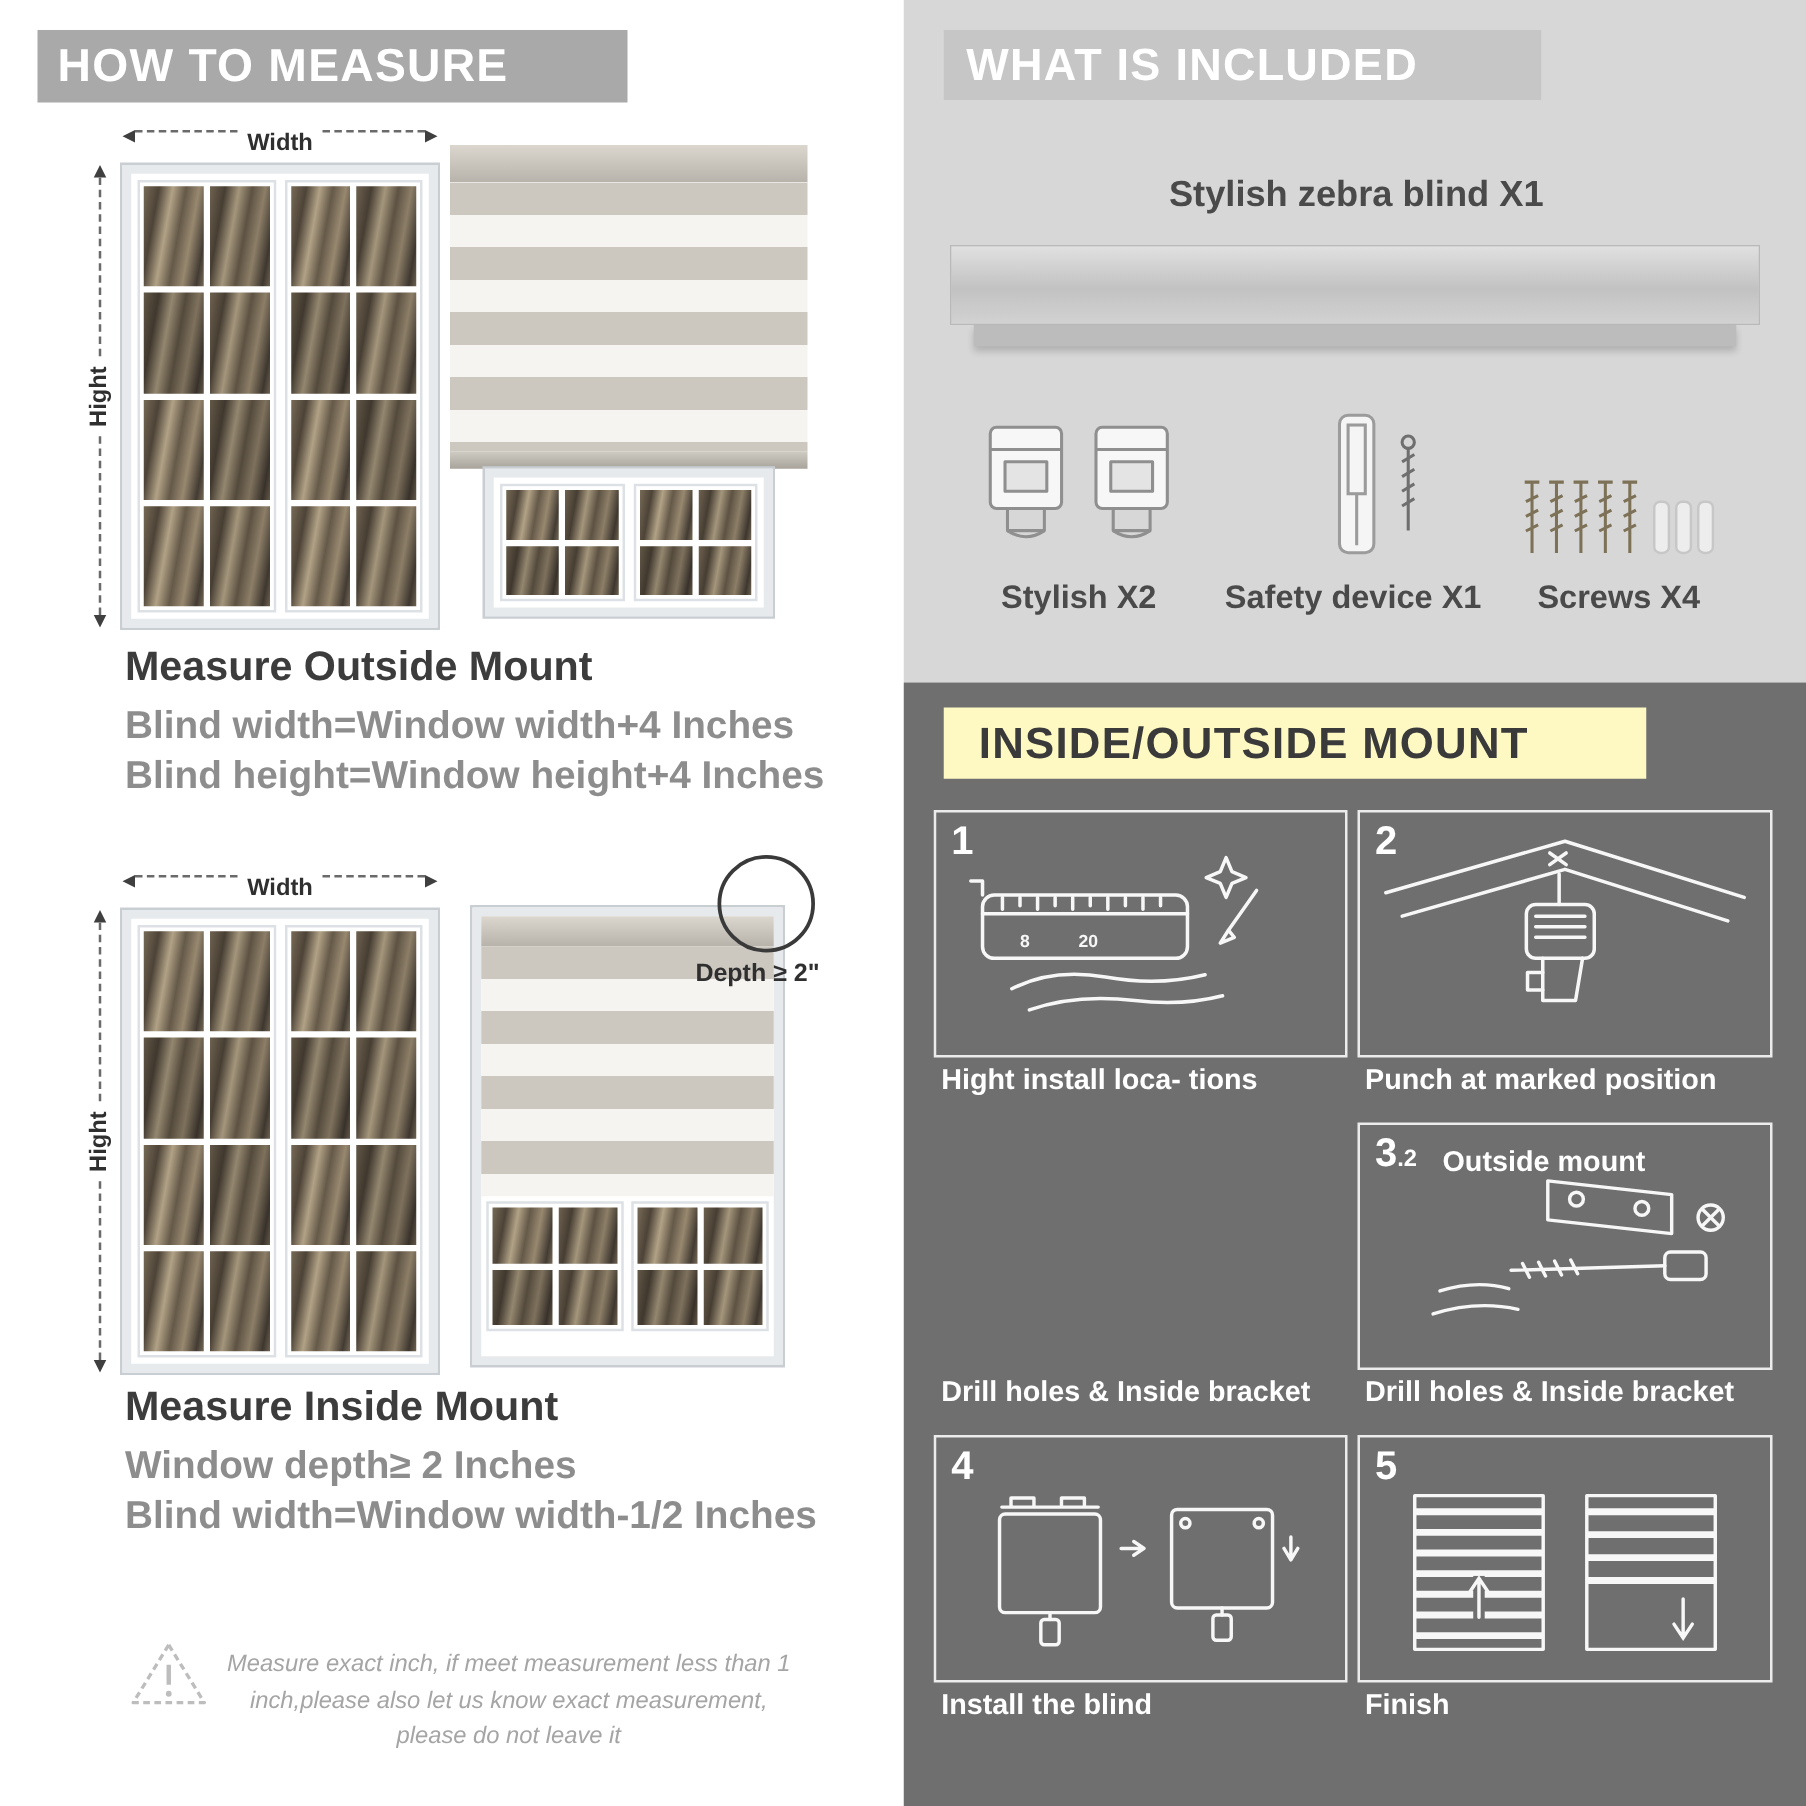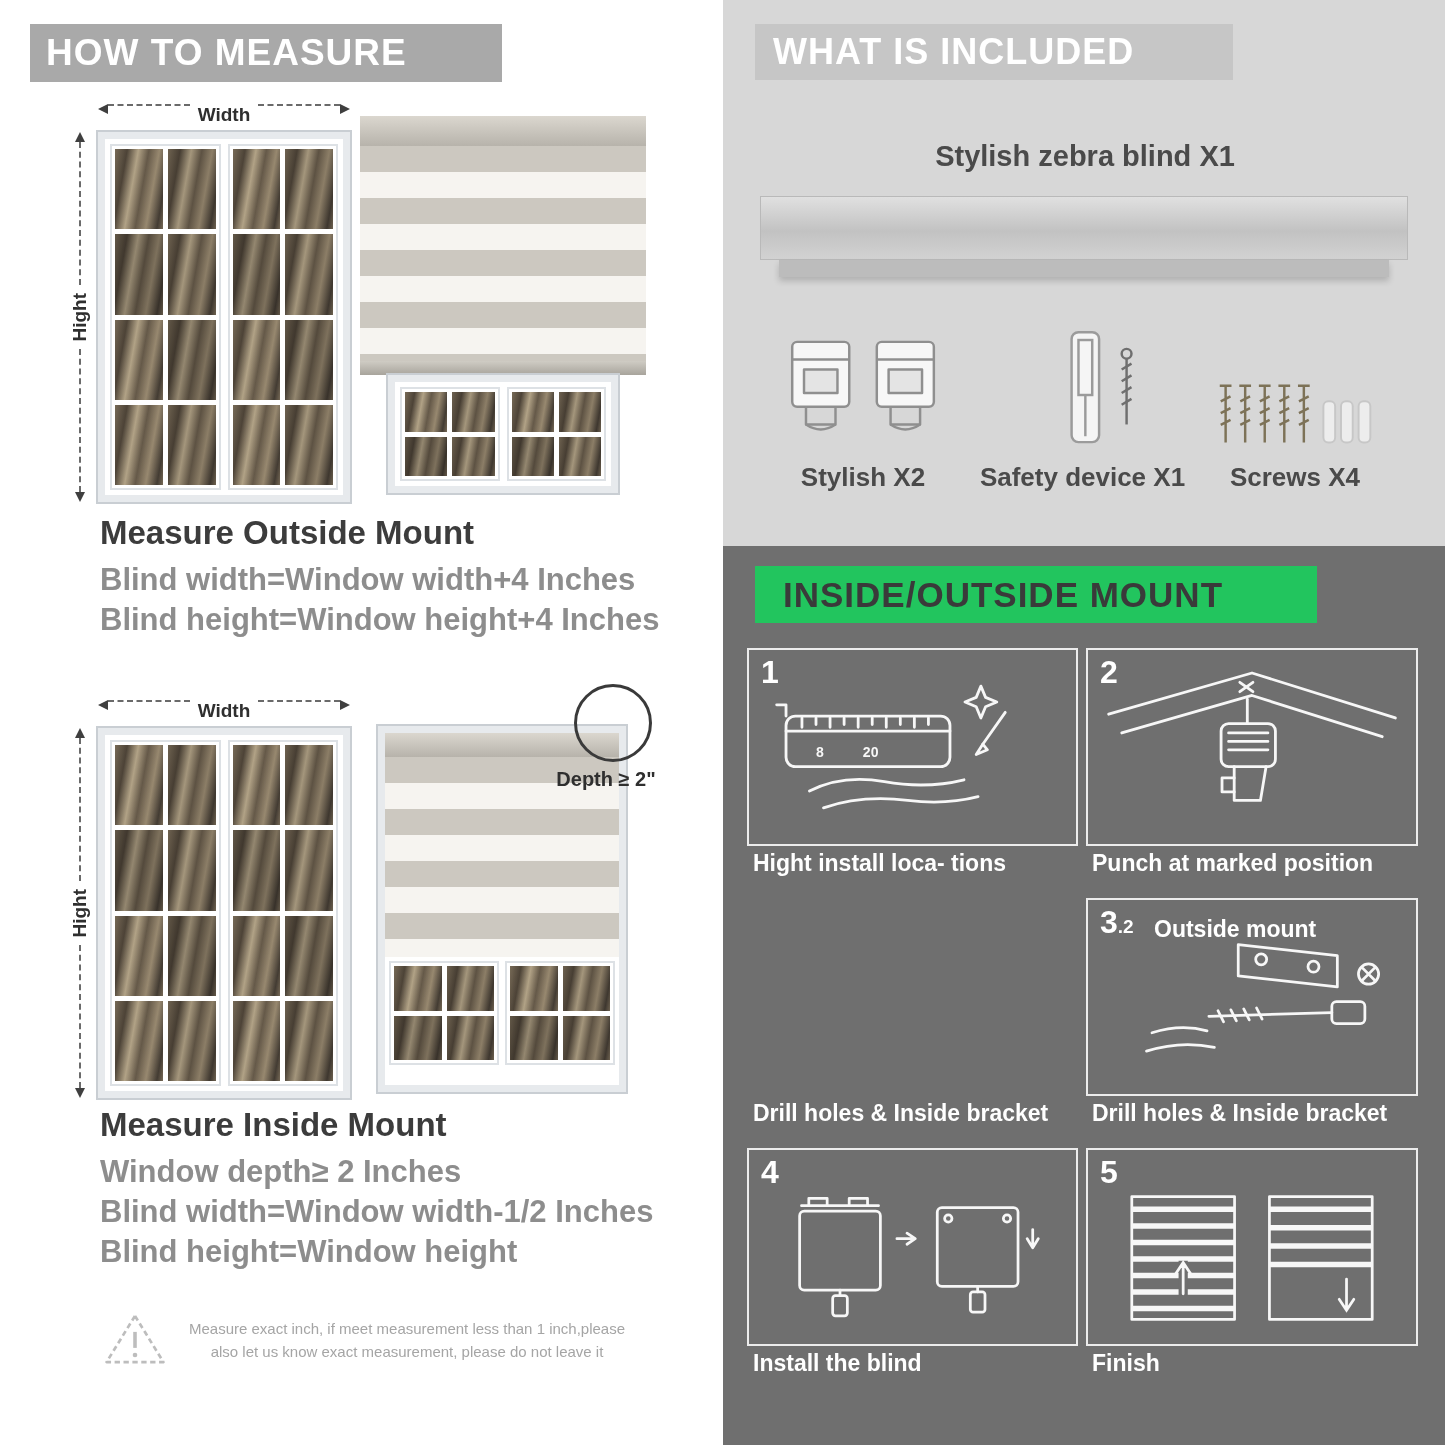--- a/index.html
+++ b/index.html
@@ -5,27 +5,27 @@
   * { margin:0; padding:0; box-sizing:border-box; }
   body { background:#fff; font-family:"Liberation Sans", sans-serif; }
   .page { position:relative; width:1445px; height:1445px; background:#fff; overflow:hidden; }
   .abs { position:absolute; }
 
   
   .banner-left { background:#a9a9a9; color:#fff; font-weight:700; font-size:37px;
     letter-spacing:1px; display:flex; align-items:center; padding-left:16px; }
   .banner-included { background:#c6c6c6; color:#fff; font-weight:700; font-size:36px;
     letter-spacing:1px; display:flex; align-items:center; padding-left:18px; }
-  .banner-mount { background:#22c55e; color:#3a3a3a; font-weight:700; font-size:35px;
+  .banner-mount { background:#fef9c3; color:#3a3a3a; font-weight:700; font-size:35px;
     letter-spacing:1px; display:flex; align-items:center; padding-left:28px; }
 
   
   .h-measure { font-size:33px; font-weight:700; color:#3c3c3c; }
   .sub-measure { font-size:31px; font-weight:700; color:#8d8d8d; }
-  .warn-text { font-size:15px; color:#a5a5a5; line-height:1.5; }
+  .warn-text { font-size:19px; color:#a5a5a5; line-height:1.5;font-style:italic; }
 
   
   .window { background:#fff; border:7px solid #e7eaed; box-shadow:0 0 0 2px #c9ced3;
     display:flex; gap:7px; padding:5px; }
   .sash { flex:1; display:grid; grid-template-columns:1fr 1fr; grid-auto-rows:1fr;
     gap:5px; background:#fff; border:2px solid #dde1e5; padding:3px; }
   .pane { background:linear-gradient(100deg,#6e6250 0%,#473e33 20%,#a4967c 38%,#5d5243 55%,#8c7e67 72%,#3e372f 90%,#6e6250 100%); }
   .pane:nth-child(odd){ filter:brightness(1.08); }
   .pane:nth-child(3n){ filter:brightness(.9); }
 
@@ -194,21 +194,20 @@
           <div class="pane"></div>
         </div>
     </div>
   </div>
   <div class="abs depth-circle" style="left:574px; top:684px; width:78px; height:78px;"></div>
   <div class="abs depth-label" style="left:536px; top:768px; width:140px;">Depth ≥ 2"</div>
 
   <div class="abs h-measure" style="left:100px; top:1106px;">Measure Inside Mount</div>
   <div class="abs sub-measure" style="left:100px; top:1154px;">Window depth≥ 2 Inches</div>
   <div class="abs sub-measure" style="left:100px; top:1194px;">Blind width=Window width-1/2 Inches</div>
-  <div class="abs sub-measure" style="left:100px; top:1234px;">Blind height=Window height</div>
 
   <svg class="abs" style="left:103px; top:1310px;" width="64" height="58" viewBox="0 0 72 64">
     <path d="M36,6 L68,58 H4 Z" fill="none" stroke="#bdbdbd" stroke-width="3" stroke-linejoin="round" stroke-dasharray="6 4"></path>
     <line x1="36" y1="24" x2="36" y2="42" stroke="#bdbdbd" stroke-width="4"></line>
     <circle cx="36" cy="50" r="2.6" fill="#bdbdbd"></circle>
   </svg>
   <div class="abs warn-text" style="left:176px; top:1318px; width:462px; text-align:center;">Measure exact inch, if meet measurement less than 1 inch,please also let us know exact measurement, please do not leave it</div>
 
   <div class="abs panel-light" style="left:723px; top:0; width:722px; height:546px;"></div>
   <div class="abs banner-included" style="left:755px; top:24px; width:478px; height:56px;">

